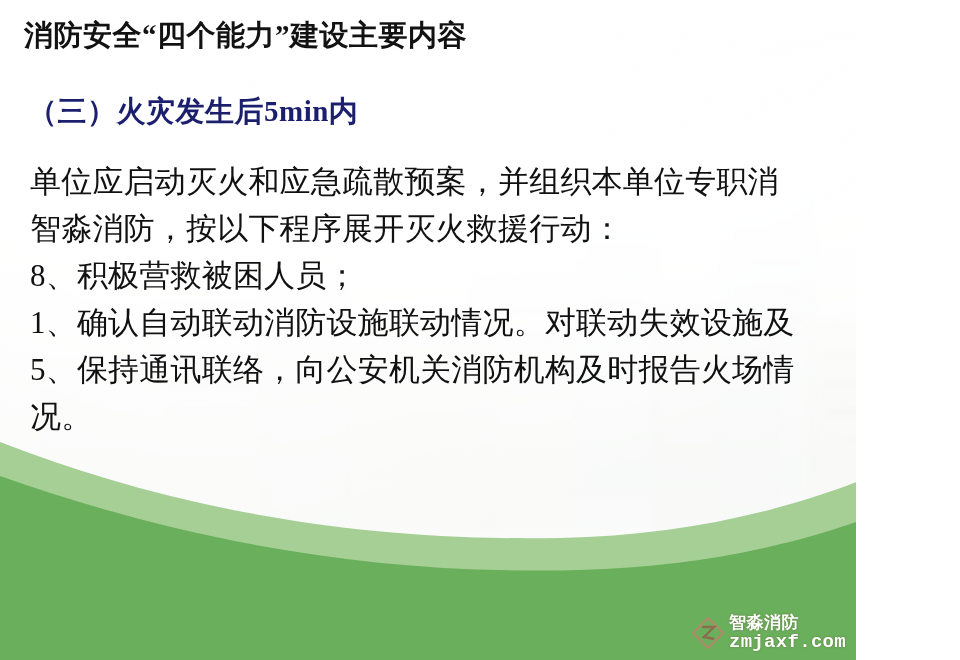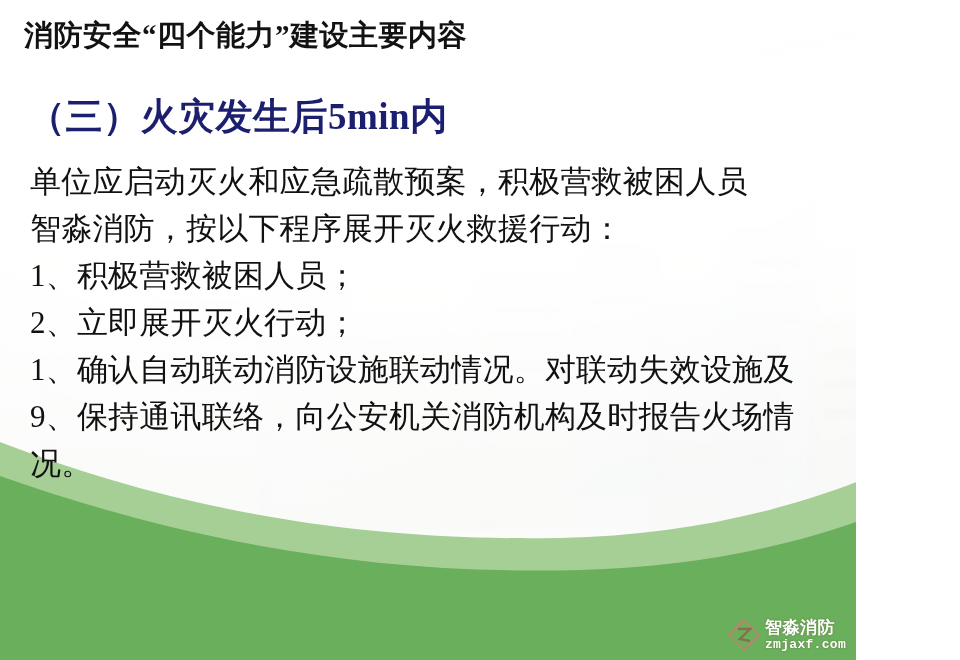--- a/index.html
+++ b/index.html
@@ -80,21 +80,21 @@
     font-size: 29px;
     font-weight: bold;
     color: #121212;
     letter-spacing: 0.5px;
     white-space: nowrap;
   }
   .slide-subtitle {
     position: absolute;
     left: 28px;
     top: 92px;
-    font-size: 37px;
+    font-size: 29px;
     font-weight: bold;
     color: #1b1f6e;
     letter-spacing: 0.5px;
     white-space: nowrap;
   }
   .body-block {
     position: absolute;
     left: 30px;
     top: 158px;
     width: 902px;
@@ -131,21 +131,21 @@
   .wm-name {
     font-family: "Liberation Sans", "DejaVu Sans", sans-serif;
     font-size: 17px;
     font-weight: bold;
     color: #ffffff;
     letter-spacing: 0.5px;
     text-shadow: 0 0 2px rgba(90,70,40,0.55);
   }
   .wm-url {
     font-family: "Liberation Mono", "DejaVu Sans Mono", monospace;
-    font-size: 13px;
+    font-size: 19px;
     font-weight: bold;
     color: #ffffff;
     letter-spacing: 0.3px;
     margin-top: 2px;
     text-shadow: 0 0 2px rgba(90,70,40,0.55);
   }
 </style>
 </head>
 <body>
 
@@ -196,26 +196,25 @@
     </svg>
   </div>
 
   <div class="content">
 
     <div class="slide-title">消防安全“四个能力”建设主要内容</div>
 
     <div class="slide-subtitle">（三）火灾发生后5min内</div>
 
     <div class="body-block">
-      <div class="body-line">单位应启动灭火和应急疏散预案，积极营救被困人员</div>
+      <div class="body-line">单位应启动灭火和应急疏散预案，并组织本单位专职消</div>
       <div class="body-line">智淼消防，按以下程序展开灭火救援行动：</div>
-      <div class="body-line">1、积极营救被困人员；</div>
-      <div class="body-line">2、立即展开灭火行动；</div>
+      <div class="body-line">8、积极营救被困人员；</div>
       <div class="body-line">1、确认自动联动消防设施联动情况。对联动失效设施及</div>
-      <div class="body-line">9、保持通讯联络，向公安机关消防机构及时报告火场情</div>
+      <div class="body-line">5、保持通讯联络，向公安机关消防机构及时报告火场情</div>
       <div class="body-line">况。</div>
     </div>
 
   </div>
 
   <div class="watermark">
     <span class="wm-logo">
       <svg viewBox="0 0 34 34" xmlns="http://www.w3.org/2000/svg">
         <path d="M17 2 L32 17 L17 32 L2 17 Z" fill="none" stroke="#b08a6a" stroke-width="2.2"></path>
         <path d="M11 11 L23 11 L13 21 L23 23" fill="none" stroke="#8d6b4e" stroke-width="2.4" stroke-linejoin="miter"></path>

